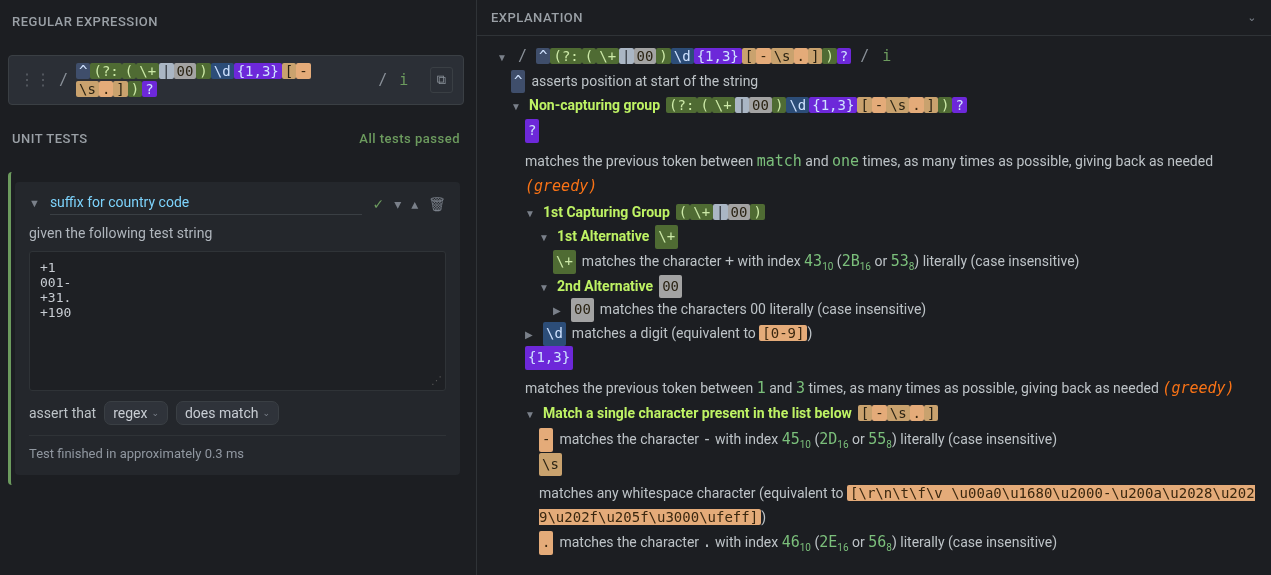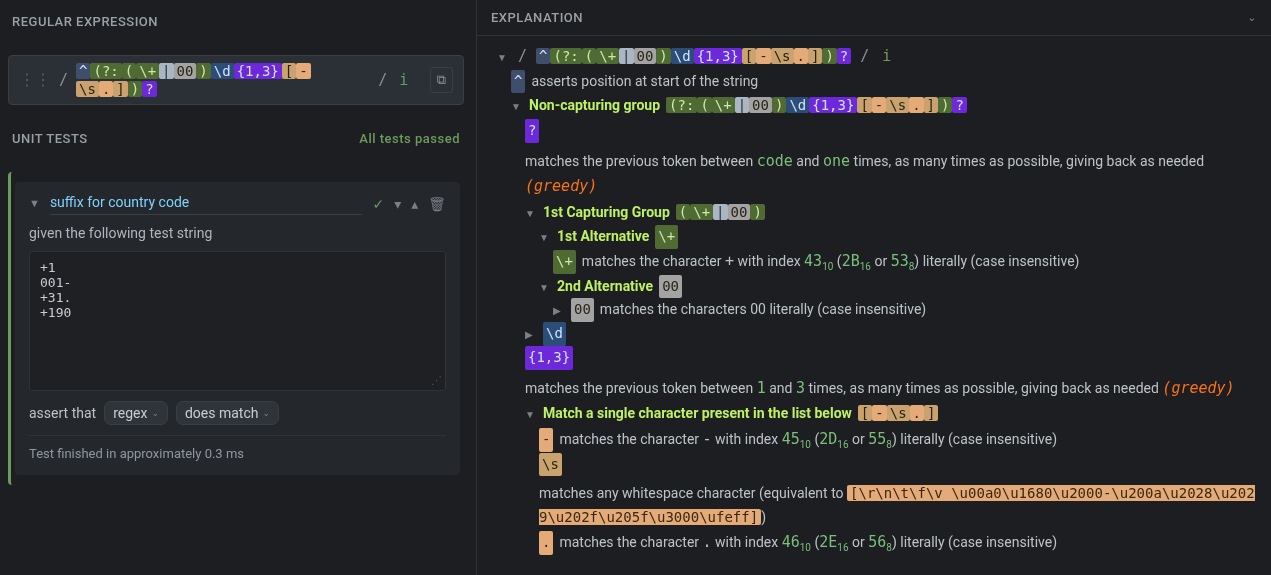--- a/index.html
+++ b/index.html
@@ -142,21 +142,21 @@
     <div class="row indent-1">
       <span class="tri">▼</span>
       <span class="bold">Non-capturing group</span>
       <span class="mono">
         <span class="tok tok-grp-o">(?:</span><span class="tok tok-grp-o">(</span><span class="tok tok-grp-o">\+</span><span class="tok tok-pipe">|</span><span class="tok tok-lit">00</span><span class="tok tok-grp-o">)</span><span class="tok tok-d">\d</span><span class="tok tok-quant">{1,3}</span><span class="tok tok-class">[</span><span class="tok tok-dash-bg">-</span><span class="tok tok-s">\s</span><span class="tok tok-dash-bg">.</span><span class="tok tok-class">]</span><span class="tok tok-grp-o">)</span><span class="tok tok-quant">?</span>
       </span>
     </div>
 
     <div class="row indent-2">
       <span class="tok tok-quant mono">?</span>
-      <span><span>matches the previous token between </span><span class="green-n mono">code</span><span> and </span><span class="green-n mono">one</span><span> times, as many times as possible, giving back as needed </span><span class="dim mono">(greedy)</span></span>
+      <span><span>matches the previous token between </span><span class="green-n mono">match</span><span> and </span><span class="green-n mono">one</span><span> times, as many times as possible, giving back as needed </span><span class="dim mono">(greedy)</span></span>
     </div>
 
     <div class="row indent-2">
       <span class="tri">▼</span>
       <span class="bold">1st Capturing Group</span>
       <span class="mono"><span class="tok tok-grp-o">(</span><span class="tok tok-grp-o">\+</span><span class="tok tok-pipe">|</span><span class="tok tok-lit">00</span><span class="tok tok-grp-o">)</span></span>
     </div>
 
     <div class="row indent-3">
       <span class="tri">▼</span>
@@ -175,20 +175,21 @@
     </div>
     <div class="row indent-4">
       <span class="tri">▶</span>
       <span class="tok tok-lit mono">00</span>
       <span>matches the characters 00 literally (case insensitive)</span>
     </div>
 
     <div class="row indent-2">
       <span class="tri">▶</span>
       <span class="tok tok-d mono">\d</span>
+      <span><span>matches a digit (equivalent to </span><span class="tok tok-range mono">[0-9]</span><span>)</span></span>
     </div>
 
     <div class="row indent-2">
       <span class="tok tok-quant mono">{1,3}</span>
       <span><span>matches the previous token between </span><span class="green-n mono">1</span><span> and </span><span class="green-n mono">3</span><span> times, as many times as possible, giving back as needed </span><span class="dim mono">(greedy)</span></span>
     </div>
 
     <div class="row indent-2">
       <span class="tri">▼</span>
       <span class="bold">Match a single character present in the list below</span>

